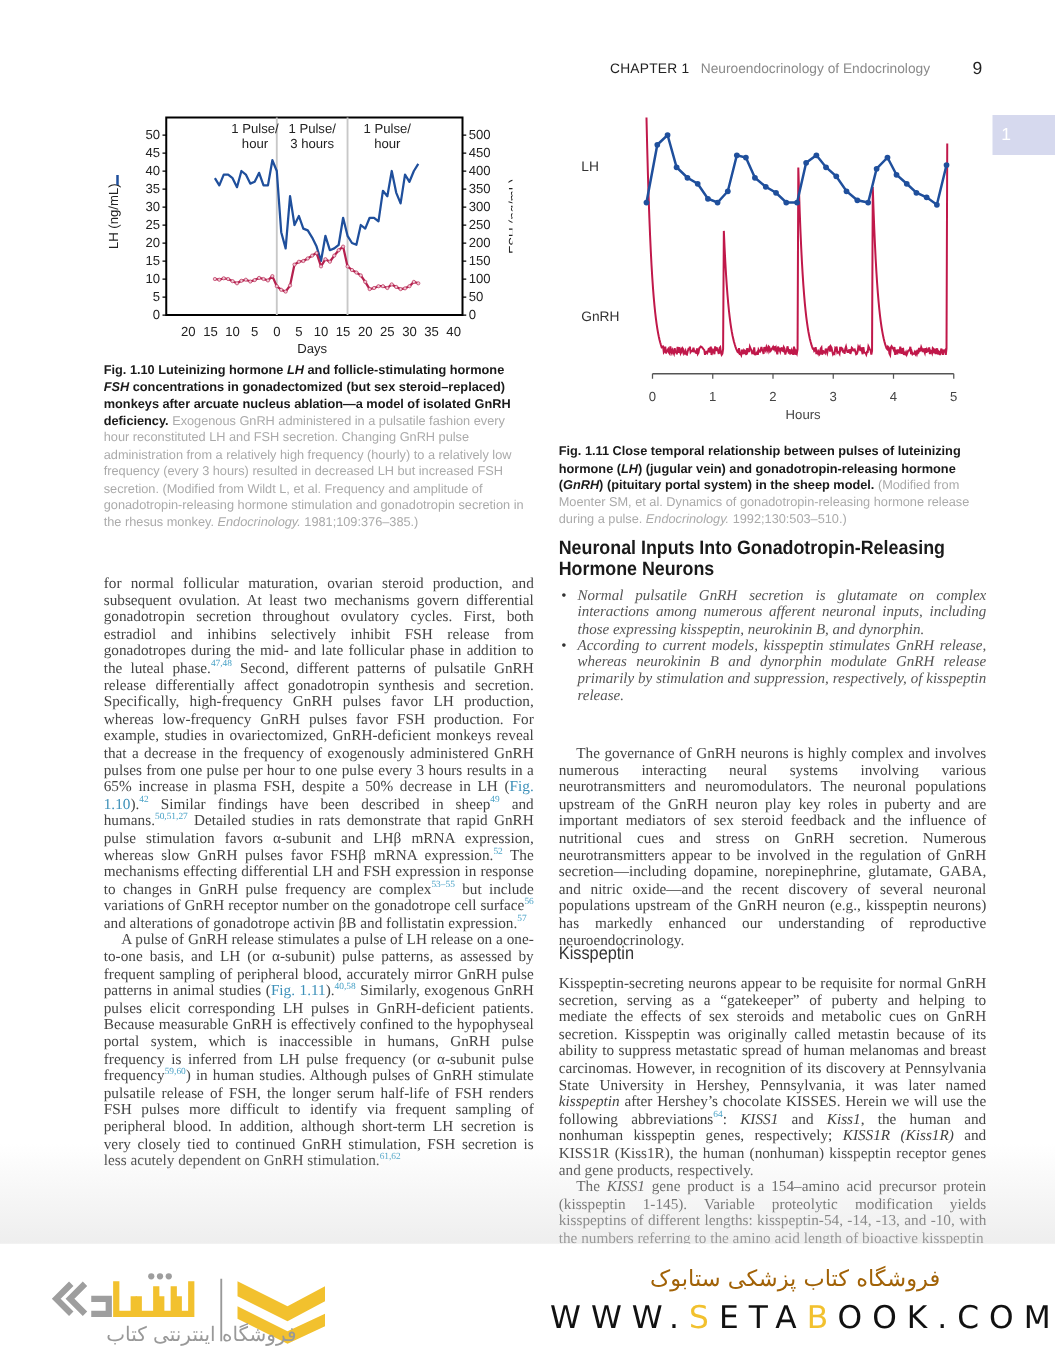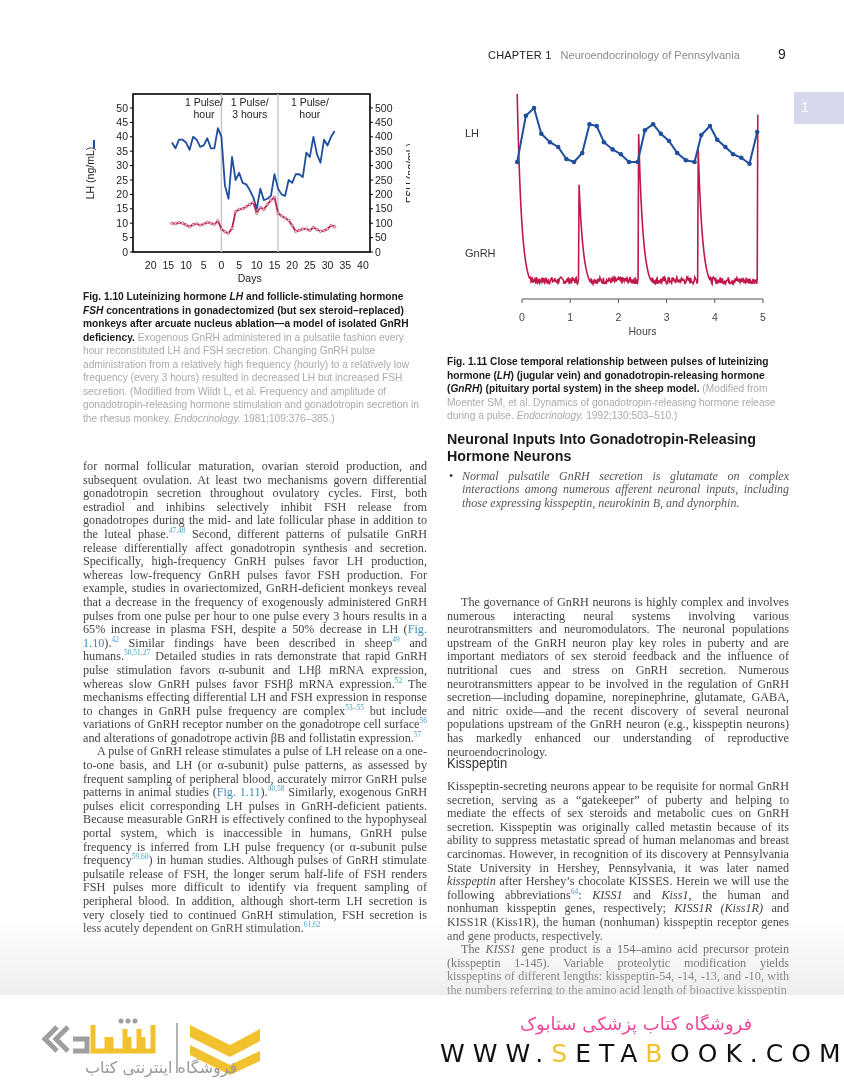--- a/index.html
+++ b/index.html
@@ -30,31 +30,31 @@
 
   #section-heading { position:absolute; top:430px; left:447px; width:340px; font-family:"Liberation Sans", sans-serif; font-weight:bold; font-size:15.5px; line-height:17px; color:#1a1a1a; transform:scaleX(0.92); transform-origin:left; }
   #key-points { position:absolute; top:470px; left:447px; width:342px; font-style:italic; font-size:12px; line-height:13.3px; color:#555; list-style:none; margin:0; padding:0; }
   #key-points li { position:relative; padding-left:15px; text-align:justify; margin-bottom:0; }
   #key-points li::before { content:"•"; position:absolute; left:2px; top:0; font-style:normal; color:#333; }
   #subsection-heading { position:absolute; top:755px; left:447px; font-family:"Liberation Sans", sans-serif; font-size:14.5px; color:#333; transform:scaleX(0.9); transform-origin:left; }
 
   #fade { position:absolute; left:0; top:915px; width:844px; height:85px; background:linear-gradient(to bottom, rgba(255,255,255,0) 0%, rgba(225,225,225,0.6) 100%); pointer-events:none; }
   #footer { position:absolute; left:0; top:995px; width:844px; height:85px; background:#fff; }
   #logo { position:absolute; left:70px; top:1015px; }
-  #store-fa { position:absolute; left:520px; top:1012px; font-family:"DejaVu Sans", sans-serif; font-size:18px; color:#ec4899; direction:rtl; }
+  #store-fa { position:absolute; left:520px; top:1012px; font-family:"DejaVu Sans", sans-serif; font-size:18px; color:#a16207; direction:rtl; }
   #store-url { position:absolute; left:440px; top:1040px; font-family:"DejaVu Sans", sans-serif; font-size:25px; letter-spacing:8px; color:#111; }
   #store-url .hl { color:#f2c12e; }
   #logo-fa { position:absolute; left:105px; top:1058px; font-family:"DejaVu Sans", sans-serif; font-size:16px; color:#999; direction:rtl; }
 </style>
 </head>
 <body>
 
 <div id="running-head">
   <span class="ch">CHAPTER 1</span>
-  <span class="title">Neuroendocrinology of Pennsylvania</span>
+  <span class="title">Neuroendocrinology of Endocrinology</span>
 </div>
 <div id="page-num">9</div>
 <div id="chapter-tab">
     <span>1</span>
   </div>
 
 <svg id="fig110" width="330" height="195" style="position:absolute;left:80px;top:90px;" xmlns="http://www.w3.org/2000/svg">
   <g id="f110-plot">
       <rect x="53" y="4" width="237" height="158" fill="none" stroke="#000" stroke-width="1.6"></rect>
       <line x1="141.43283582089555" y1="4" x2="141.43283582089555" y2="162" stroke="#c8c8c8" stroke-width="1.5"></line>
@@ -242,20 +242,21 @@
 </div>
 
 <div id="left-col" class="body-text">
   <p><span>for normal follicular maturation, ovarian steroid production, and subsequent ovulation. At least two mechanisms govern differential gonadotropin secretion throughout ovulatory cycles. First, both estradiol and inhibins selectively inhibit FSH release from gonadotropes during the mid- and late follicular phase in addition to the luteal phase.</span><sup class="ref">47,48</sup><span> Second, different patterns of pulsatile GnRH release differentially affect gonadotropin synthesis and secretion. Specifically, high-frequency GnRH pulses favor LH production, whereas low-frequency GnRH pulses favor FSH production. For example, studies in ovariectomized, GnRH-deficient monkeys reveal that a decrease in the frequency of exogenously administered GnRH pulses from one pulse per hour to one pulse every 3 hours results in a 65% increase in plasma FSH, despite a 50% decrease in LH (</span><span class="figref">Fig. 1.10</span><span>).</span><sup class="ref">42</sup><span> Similar findings have been described in sheep</span><sup class="ref">49</sup><span> and humans.</span><sup class="ref">50,51,27</sup><span> Detailed studies in rats demonstrate that rapid GnRH pulse stimulation favors α-subunit and LHβ mRNA expression, whereas slow GnRH pulses favor FSHβ mRNA expression.</span><sup class="ref">52</sup><span> The mechanisms effecting differential LH and FSH expression in response to changes in GnRH pulse frequency are complex</span><sup class="ref">53–55</sup><span> but include variations of GnRH receptor number on the gonadotrope cell surface</span><sup class="ref">56</sup><span> and alterations of gonadotrope activin βB and follistatin expression.</span><sup class="ref">57</sup></p>
   <p class="indent"><span>A pulse of GnRH release stimulates a pulse of LH release on a one-to-one basis, and LH (or α-subunit) pulse patterns, as assessed by frequent sampling of peripheral blood, accurately mirror GnRH pulse patterns in animal studies (</span><span class="figref">Fig. 1.11</span><span>).</span><sup class="ref">40,58</sup><span> Similarly, exogenous GnRH pulses elicit corresponding LH pulses in GnRH-deficient patients. Because measurable GnRH is effectively confined to the hypophyseal portal system, which is inaccessible in humans, GnRH pulse frequency is inferred from LH pulse frequency (or α-subunit pulse frequency</span><sup class="ref">59,60</sup><span>) in human studies. Although pulses of GnRH stimulate pulsatile release of FSH, the longer serum half-life of FSH renders FSH pulses more difficult to identify via frequent sampling of peripheral blood. In addition, although short-term LH secretion is very closely tied to continued GnRH stimulation, FSH secretion is less acutely dependent on GnRH stimulation.</span><sup class="ref">61,62</sup></p>
 </div>
 
 <div id="section-heading">Neuronal Inputs Into Gonadotropin-Releasing Hormone Neurons</div>
 <ul id="key-points">
   <li>Normal pulsatile GnRH secretion is glutamate on complex interactions among numerous afferent neuronal inputs, including those expressing kisspeptin, neurokinin B, and dynorphin.</li>
+  <li>According to current models, kisspeptin stimulates GnRH release, whereas neurokinin B and dynorphin modulate GnRH release primarily by stimulation and suppression, respectively, of kisspeptin release.</li>
 </ul>
 <div id="right-col-1" class="body-text">
   <p class="indent">The governance of GnRH neurons is highly complex and involves numerous interacting neural systems involving various neurotransmitters and neuromodulators. The neuronal populations upstream of the GnRH neuron play key roles in puberty and are important mediators of sex steroid feedback and the influence of nutritional cues and stress on GnRH secretion. Numerous neurotransmitters appear to be involved in the regulation of GnRH secretion—including dopamine, norepinephrine, glutamate, GABA, and nitric oxide—and the recent discovery of several neuronal populations upstream of the GnRH neuron (e.g., kisspeptin neurons) has markedly enhanced our understanding of reproductive neuroendocrinology.</p>
 </div>
 
 <div id="subsection-heading">Kisspeptin</div>
 <div id="right-col-2" class="body-text">
   <p><span>Kisspeptin-secreting neurons appear to be requisite for normal GnRH secretion, serving as a “gatekeeper” of puberty and helping to mediate the effects of sex steroids and metabolic cues on GnRH secretion. Kisspeptin was originally called metastin because of its ability to suppress metastatic spread of human melanomas and breast carcinomas. However, in recognition of its discovery at Pennsylvania State University in Hershey, Pennsylvania, it was later named </span><i>kisspeptin</i><span> after Hershey’s chocolate KISSES. Herein we will use the following abbreviations</span><sup class="ref">64</sup><span>: </span><i>KISS1</i><span> and </span><i>Kiss1</i><span>, the human and nonhuman kisspeptin genes, respectively; </span><i>KISS1R (Kiss1R)</i><span> and KISS1R (Kiss1R), the human (nonhuman) kisspeptin receptor genes and gene products, respectively.</span></p>
   <p class="indent"><span>The </span><i>KISS1</i><span> gene product is a 154–amino acid precursor protein (kisspeptin 1-145). Variable proteolytic modification yields kisspeptins of different lengths: kisspeptin-54, -14, -13, and -10, with the numbers referring to the amino acid length of bioactive kisspeptin</span></p>
 </div>

